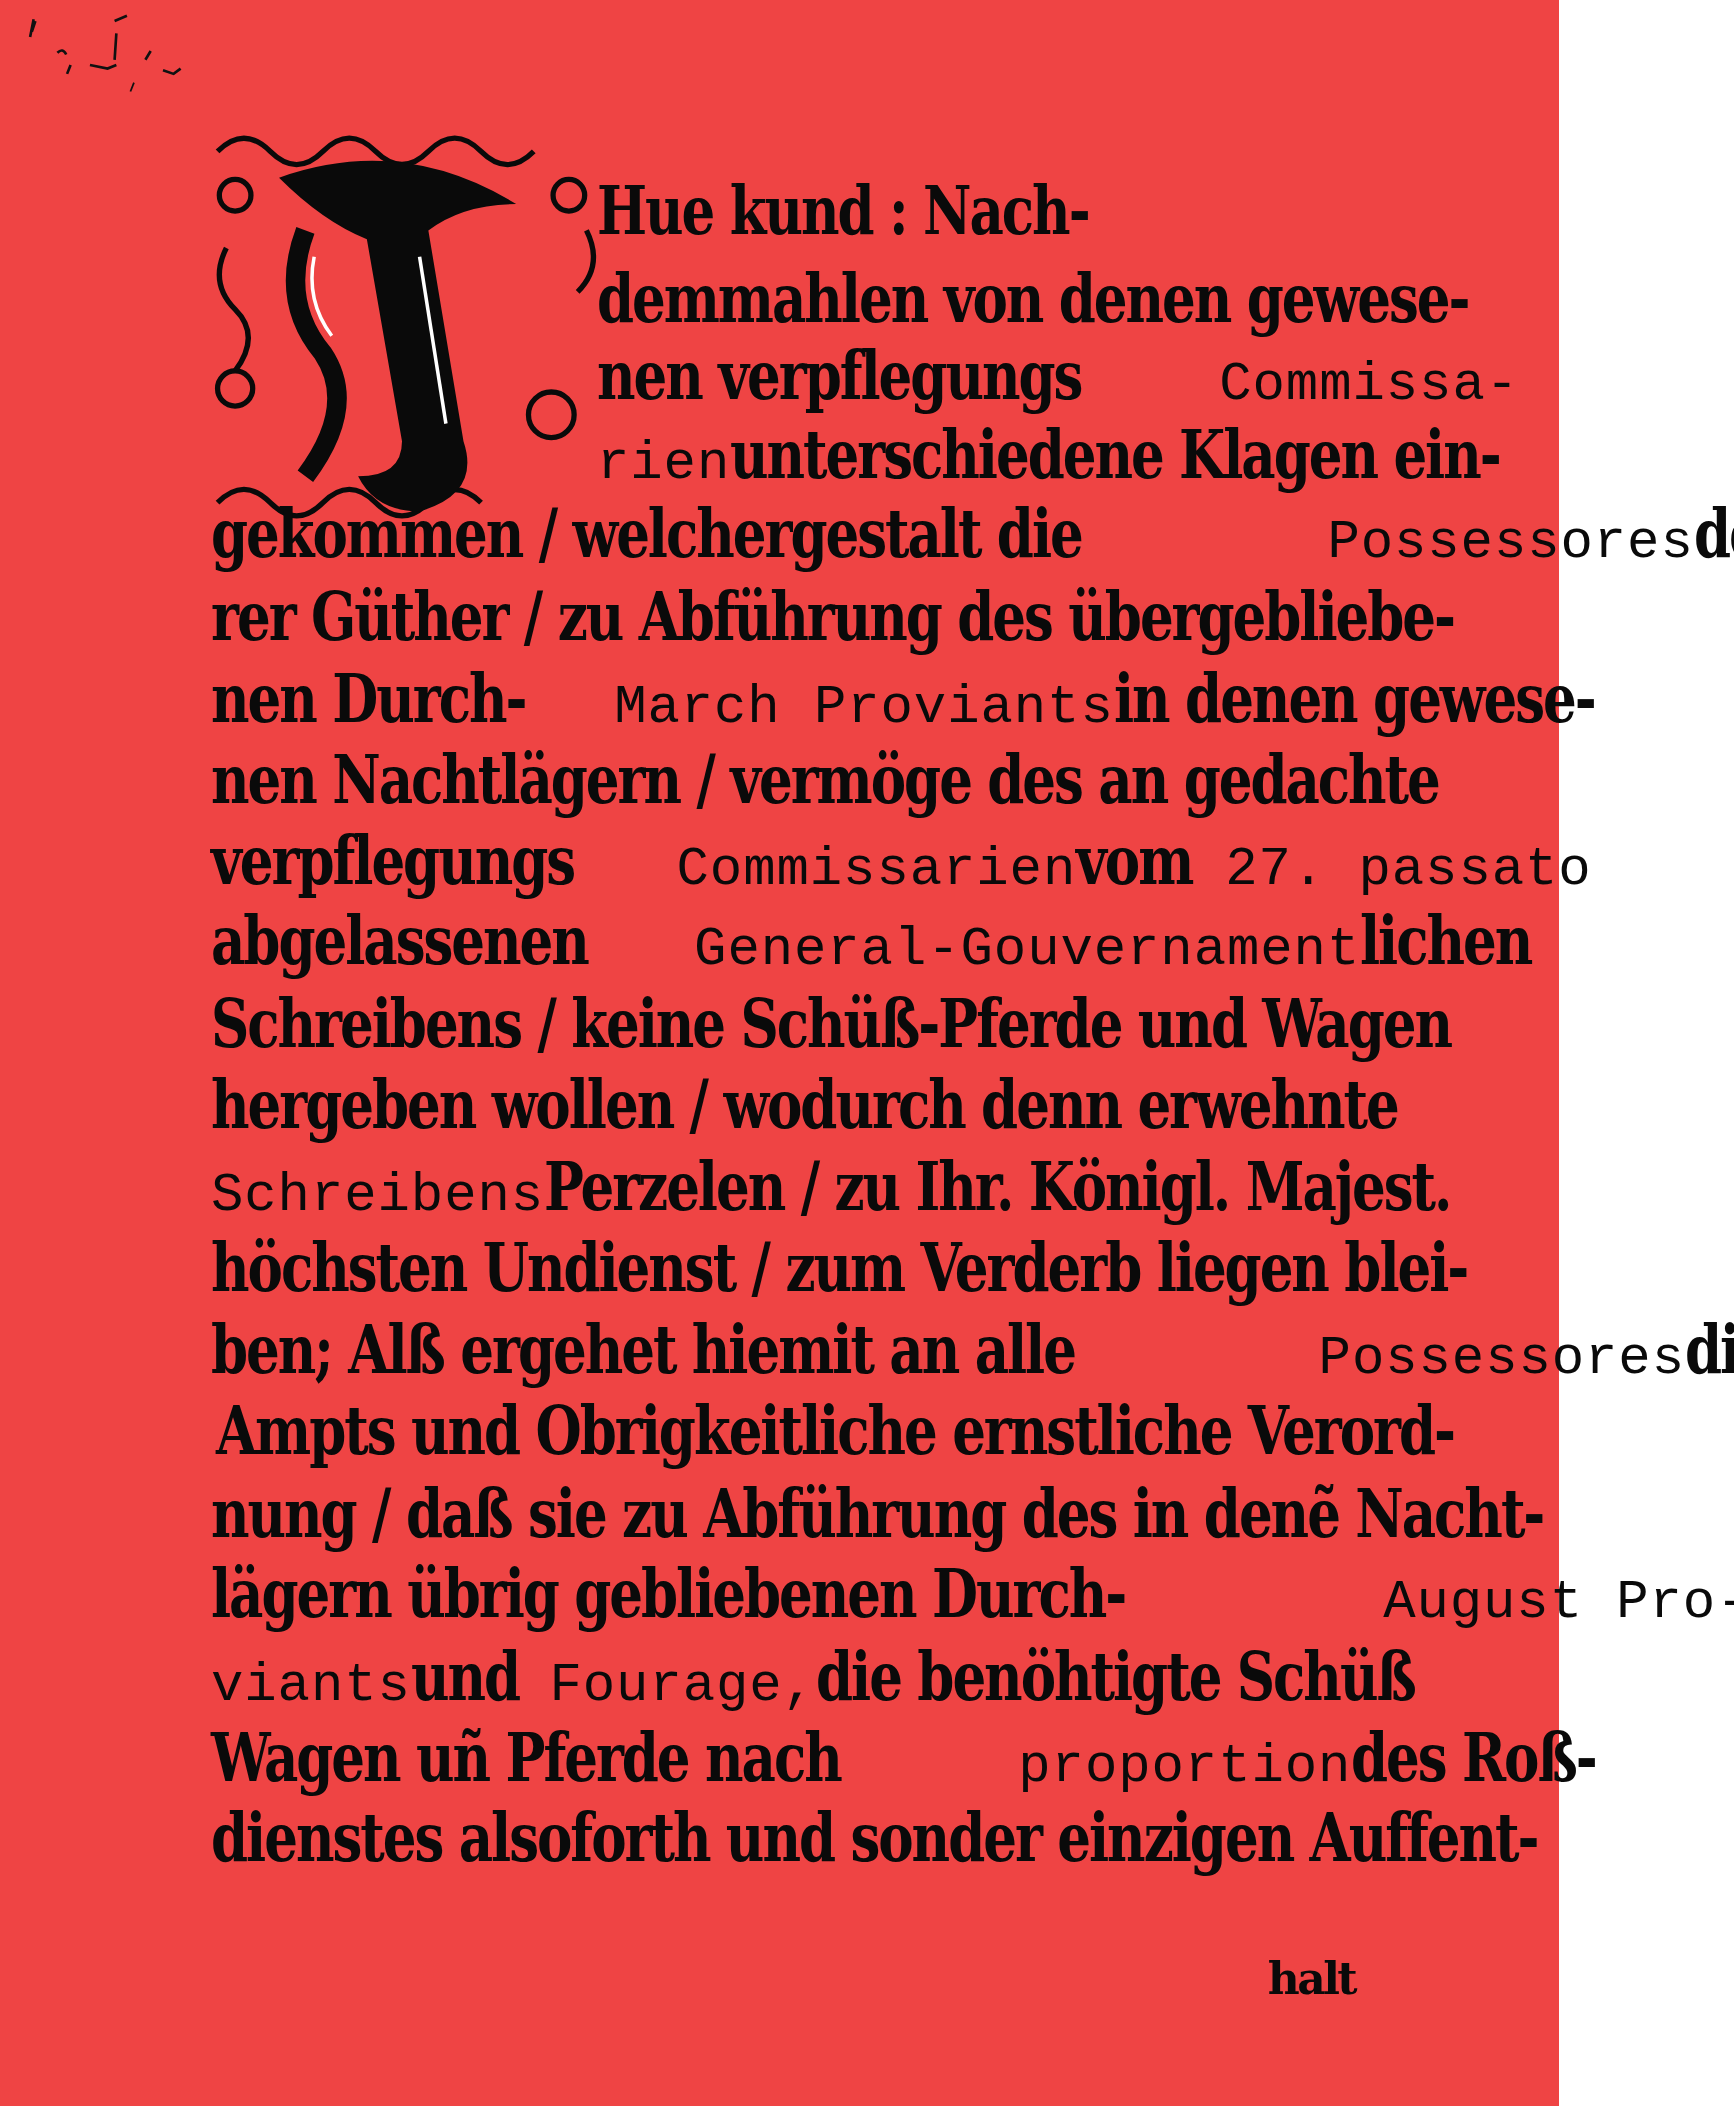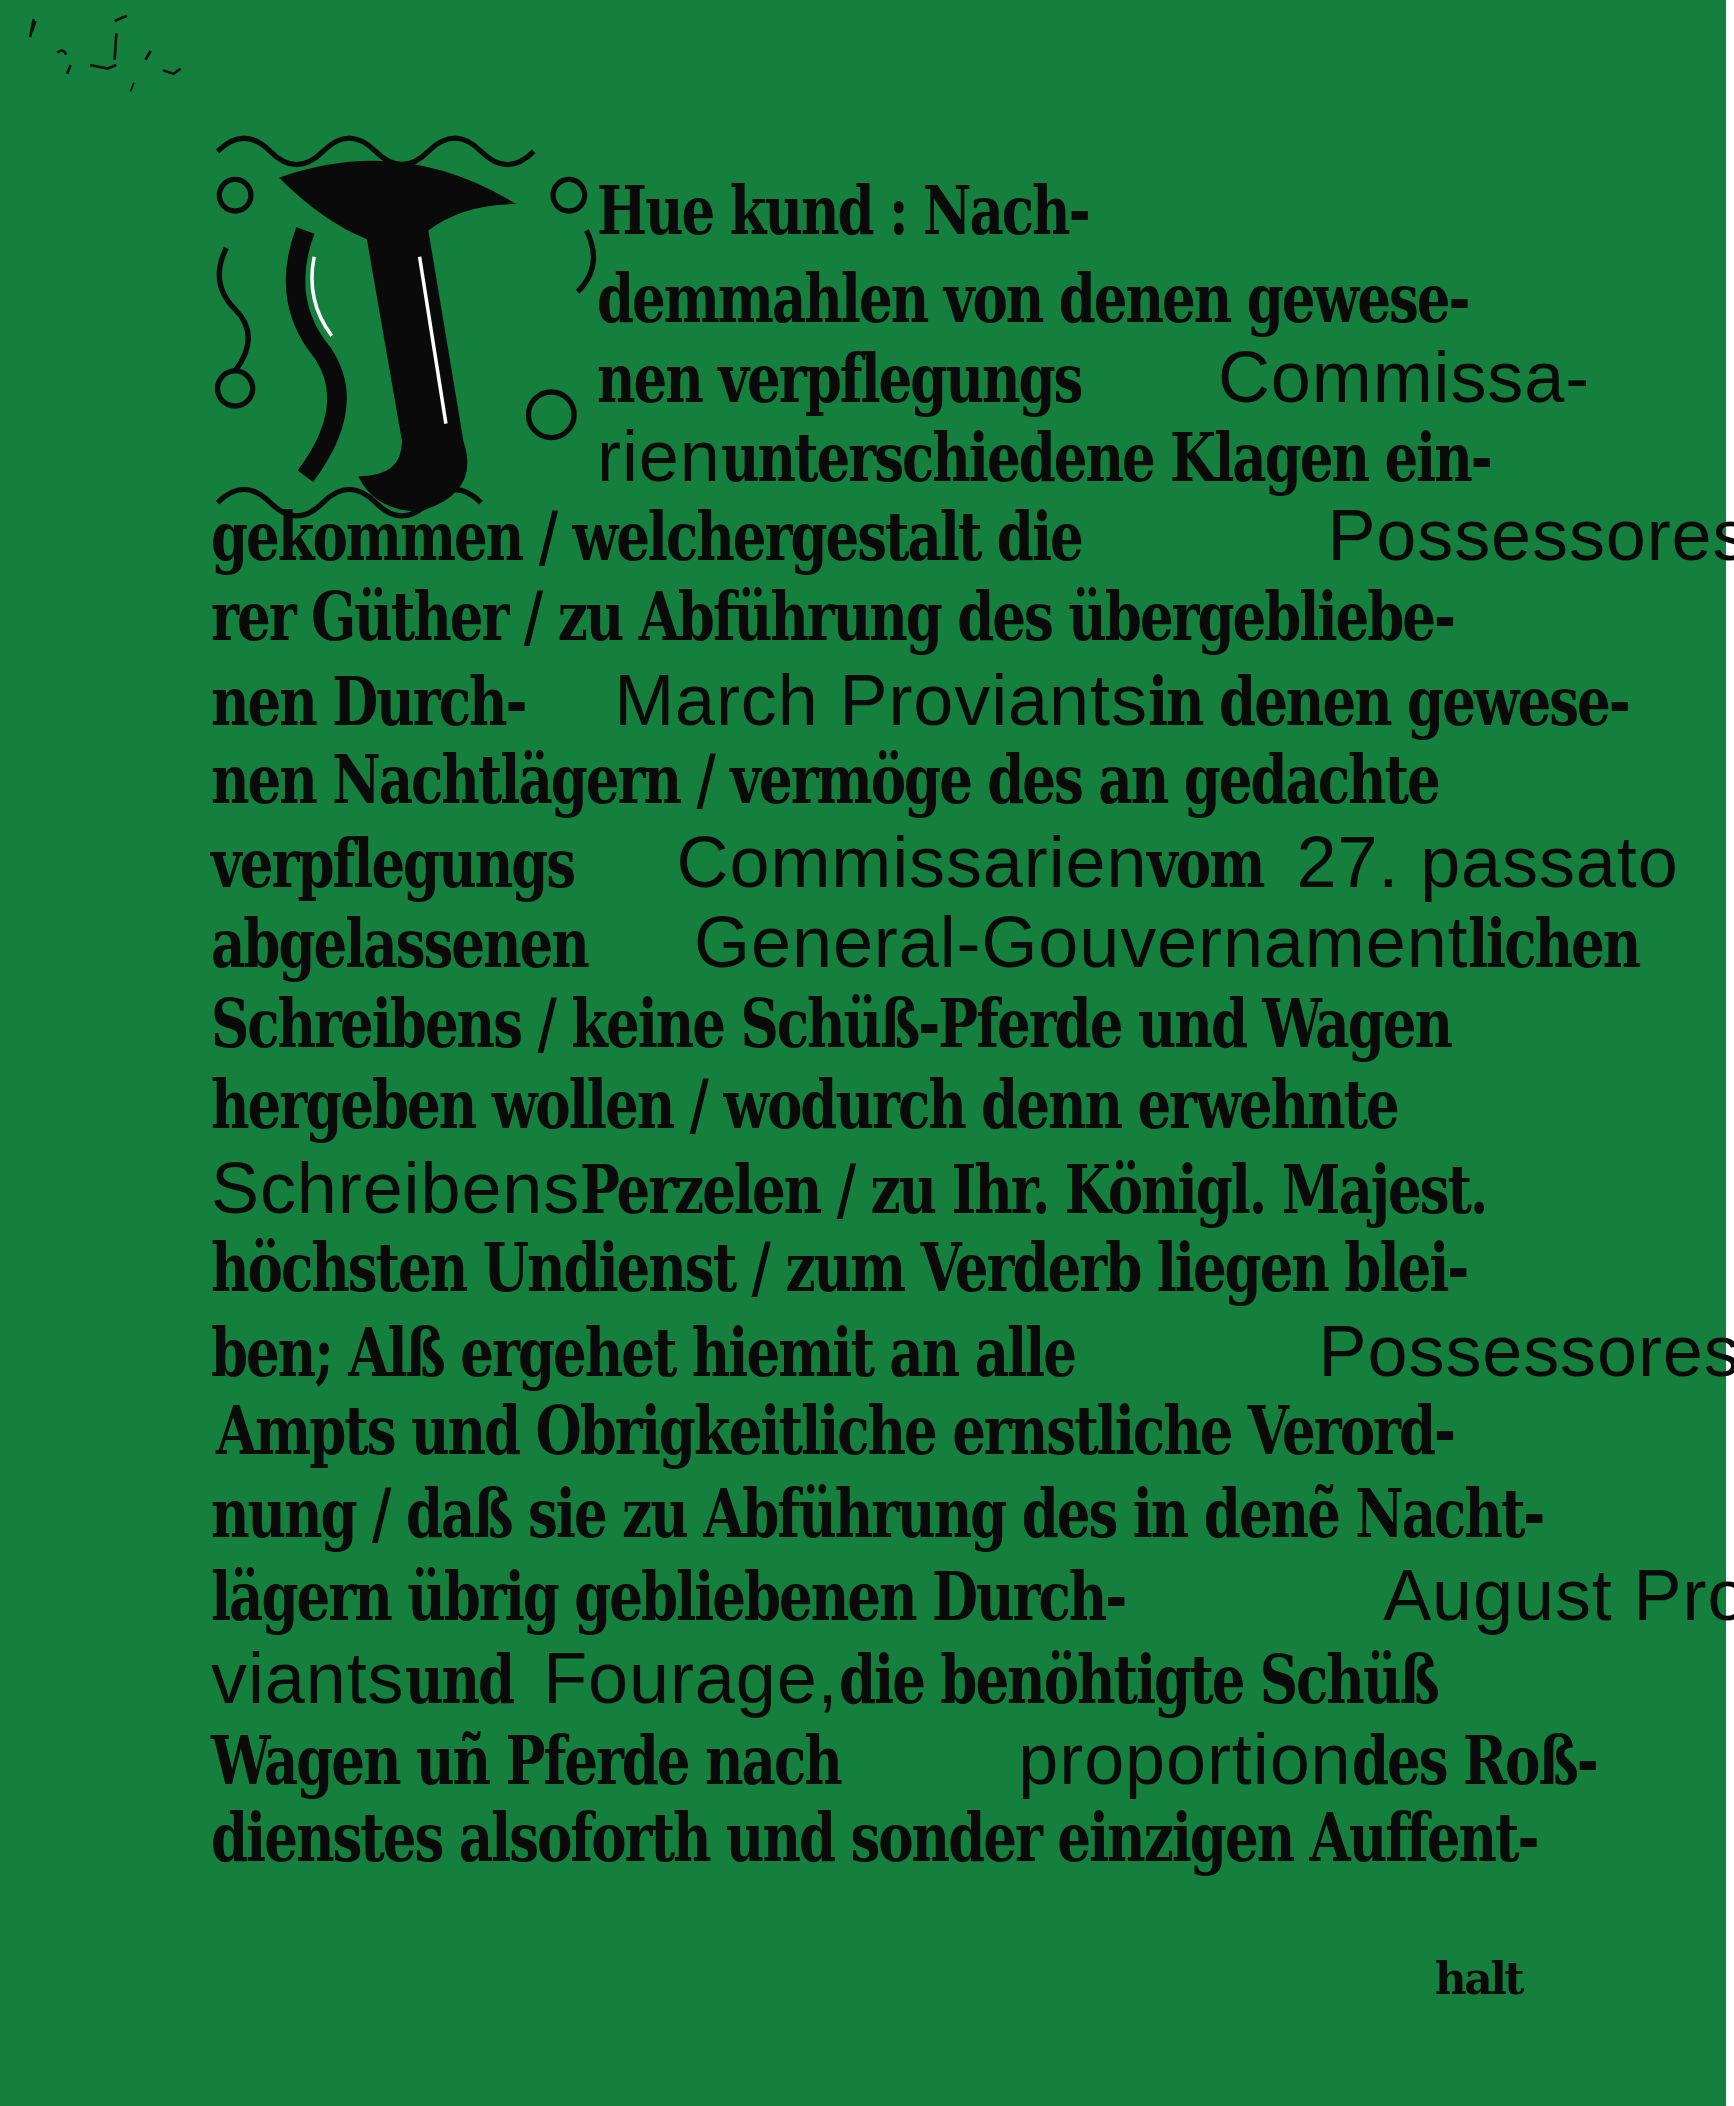--- a/index.html
+++ b/index.html
@@ -1,17 +1,17 @@
 <!DOCTYPE html>
 <html style="font-size:14px"><head>
 <meta charset="utf-8">
 <style>
   html, body { margin: 0; padding: 0; background: #ffffff; }
   body { width: 1735px; height: 2107px; position: relative; overflow: hidden; }
-  .page { position: absolute; left: 0; top: 0; width: 1726px; height: 2107px; background: #15803d; }
+  .page { position: absolute; left: 0; top: 0; width: 1559px; height: 2107px; background: #ef4444; }
 
   .scribble { position: absolute; left: 8.8px; top: 7px; width: 176px; height: 88px; }
 
   .initial {
     position: absolute; left: 200px; top: 125px; width: 404px; height: 404px;
     border: 0; box-sizing: border-box;
   }
   .initial svg { width: 100%; height: 100%; display: block; }
 
   .text-block {
@@ -24,23 +24,23 @@
   }
   .seg { display: inline-block; }
   .bl {
     font-family: "DejaVu Serif", serif;
     font-weight: bold;
     font-size: 68px;
     letter-spacing: -2.6px;
     transform: scaleX(0.78); transform-origin: left center;
   }
   .ro {
-    font-family: Liberation Sans, sans-serif;
+    font-family: Liberation Mono, monospace;
     font-weight: normal;
-    font-size: 72px;
+    font-size: 54px;
     letter-spacing: 0.9px;
   }
   .catchword {
     position: absolute; right: 204px; top: 1953px;
     font-family: "DejaVu Serif", serif; font-weight: bold; font-size: 44px; color: #0a0a0a;
     letter-spacing: -2.6px;
   }
 </style>
 </head>
 <body>

